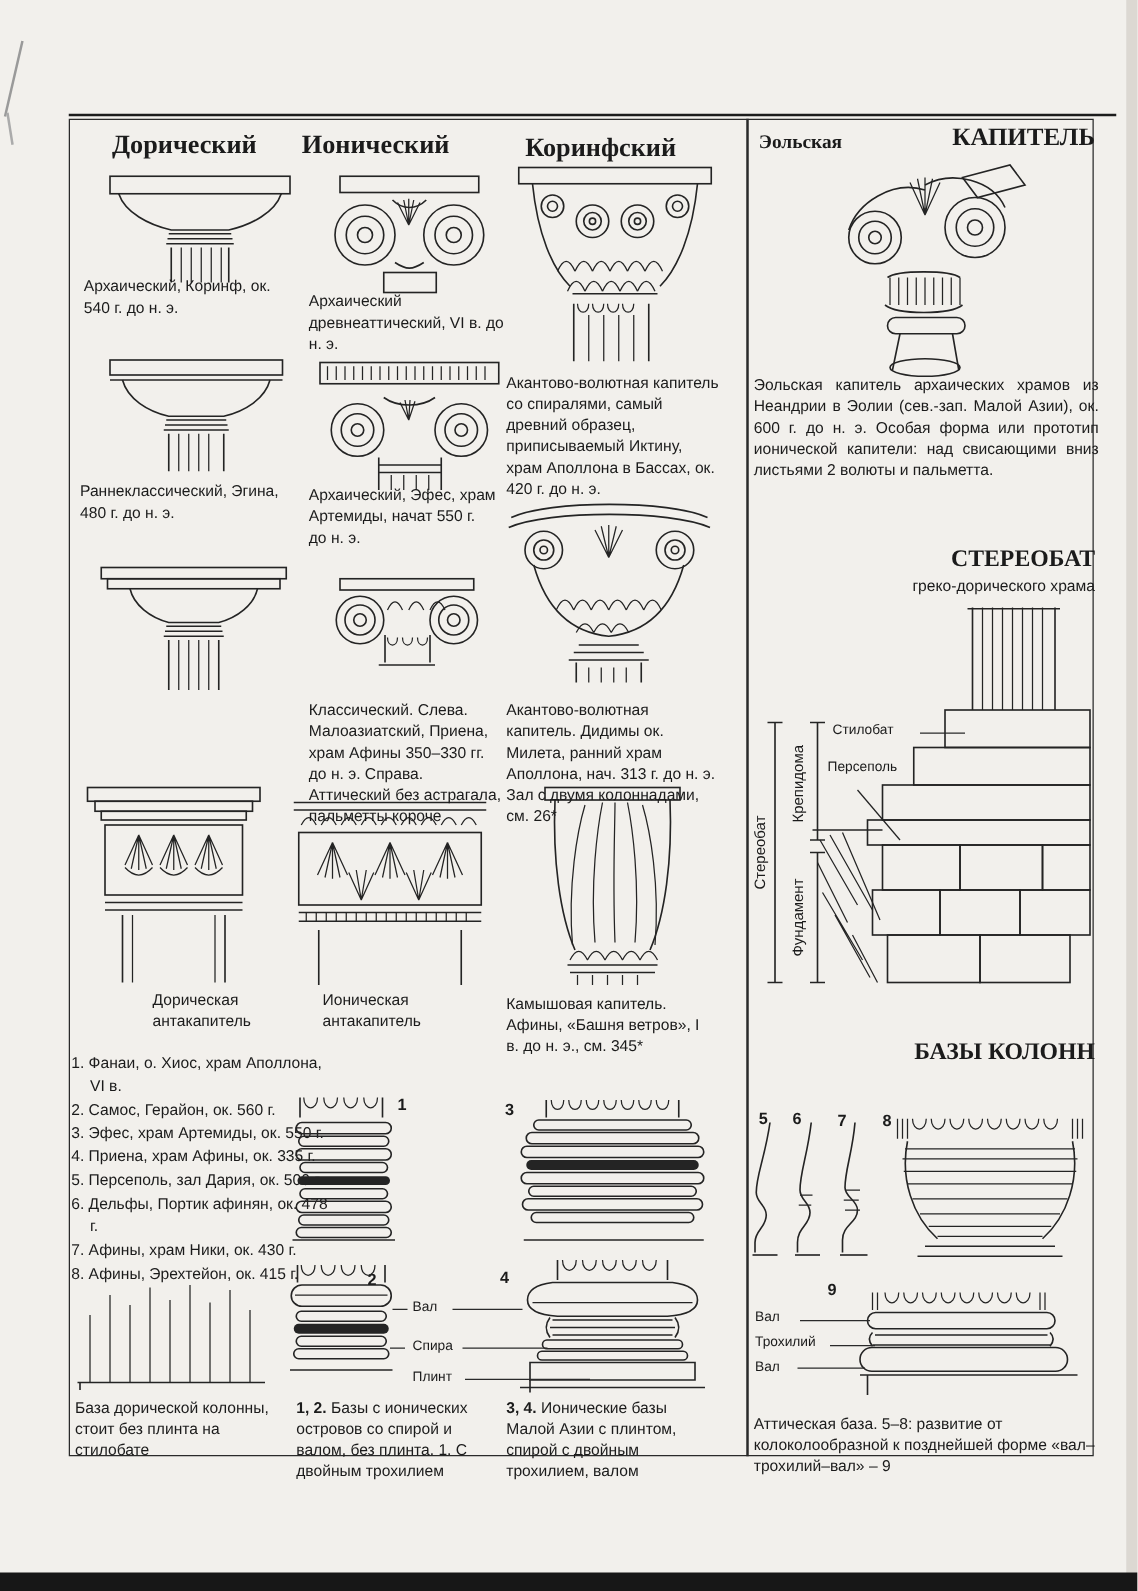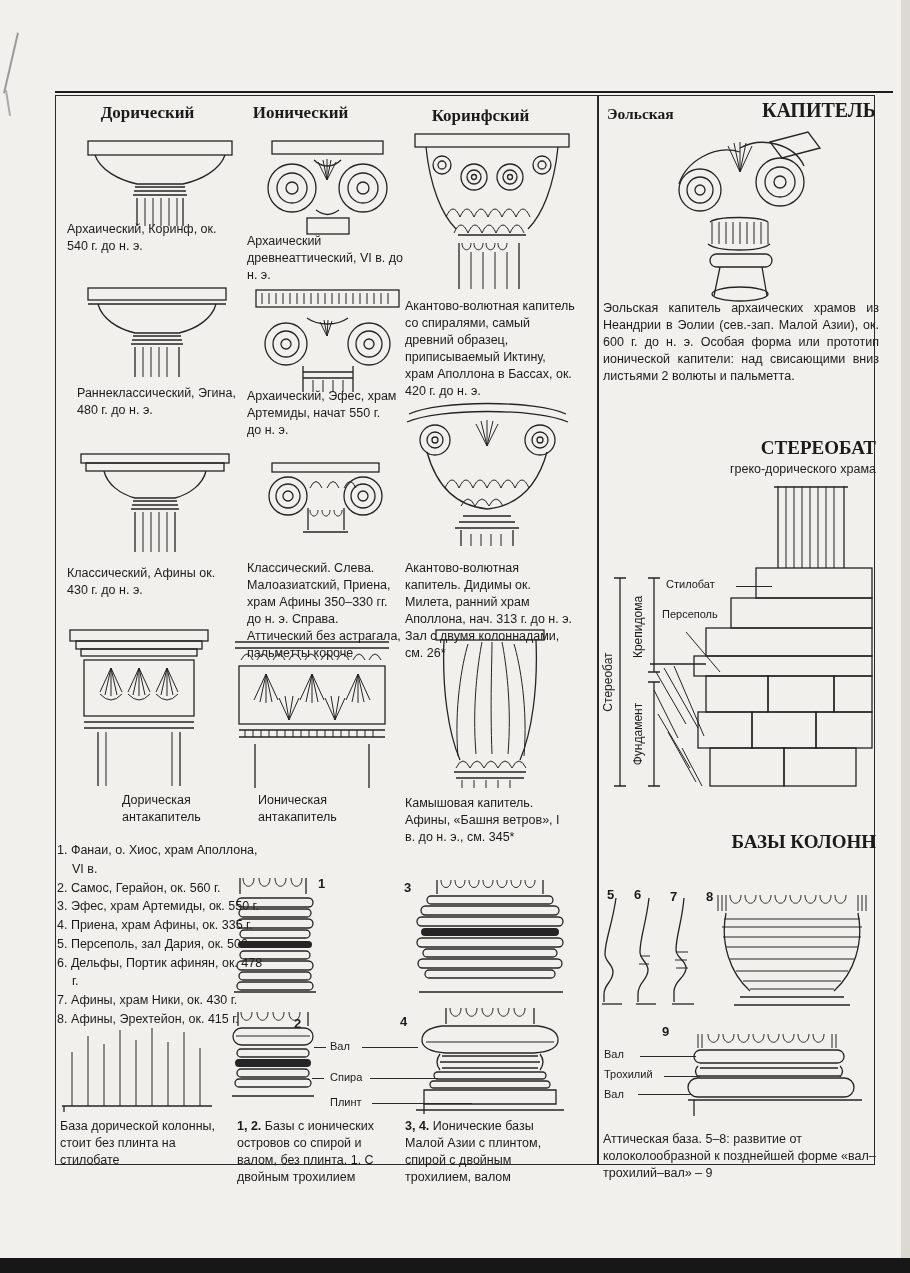--- a/index.html
+++ b/index.html
@@ -1,21 +1,21 @@
 <!DOCTYPE html>
 <html><head>
 <meta charset="utf-8">
 <style>
   html,body{margin:0;padding:0}
   body{background:#e8e6e1}
   #page{position:relative;width:910px;height:1273px;background:#f2f0ec;
         font-family:"Liberation Sans",sans-serif;color:#1b1b1b;overflow:hidden}
   .abs{position:absolute}
   .cap{font-size:12.5px;line-height:1.36}
-  .colhead{font-family:"Liberation Serif",serif;font-weight:bold;font-size:17px;text-align:center}
+  .colhead{font-family:"Liberation Serif",serif;font-weight:bold;font-size:21px;text-align:center}
   .serifhead{font-family:"Liberation Serif",serif;font-weight:bold}
   .runhead{font-family:"Liberation Serif",serif;font-size:16.5px;text-align:right}
   .fignum{font-size:13px;font-weight:bold}
   .lbl{font-size:11px}
   .vrot{transform:rotate(-90deg);font-size:12px;text-align:center;height:16px;line-height:16px}
   .lead{position:absolute;background:#2a2a2a;height:1.4px}
   .listitem{padding-left:15px;text-indent:-15px;font-size:12.5px;line-height:1.5}
   svg{display:block;overflow:visible}
   svg *{stroke:#242424;fill:none;stroke-width:1.3px}
   svg .thin{stroke-width:1px}
@@ -195,23 +195,22 @@
       <path class="thin" d="M56 84l-10 -22M56 84l-4 -24M56 84l4 -24M56 84l10 -22M102 84l-10 -22M102 84l-4 -24M102 84l4 -24M102 84l10 -22"></path>
       <path d="M6 94H152M6 101H152"></path>
       <path class="thin" d="M12 94v7m8 -7v7m8 -7v7m8 -7v7m8 -7v7m8 -7v7m8 -7v7m8 -7v7m8 -7v7m8 -7v7m8 -7v7m8 -7v7m8 -7v7m8 -7v7m8 -7v7m8 -7v7m8 -7v7"></path>
       <path d="M22 108V152M136 108V152"></path>
     </svg>
   </div>
 
   <div class="abs cap" style="left:67px;top:221px;width:150px">Архаический, Коринф, ок. 540 г. до н. э.</div>
   <div class="abs cap" style="left:247px;top:233px;width:160px">Архаический древнеаттиче­ский, VI в. до н. э.</div>
   <div class="abs cap" style="left:405px;top:298px;width:172px">Акантово-волютная капитель со спиралями, самый древний образец, приписываемый Иктину, храм Аполлона в Бассах, ок. 420 г. до н. э.</div>
-  <div class="abs cap" style="left:77px;top:385px;width:160px">Раннеклассический, Эгина, 480 г. до н. э.</div>
+  <div class="abs cap" style="left:64px;top:385px;width:160px">Раннеклассический, Эгина, 480 г. до н. э.</div>
   <div class="abs cap" style="left:247px;top:388px;width:150px">Архаический, Эфес, храм Артемиды, начат 550 г. до н. э.</div>
-  <div class="abs cap" style="left:67px;top:565px;width:150px">Классический, Афины ок. 430 г. до н. э.</div>
   <div class="abs cap" style="left:247px;top:560px;width:155px">Классический. Слева. Малоазиат­ский, Приена, храм Афины 350–330 гг. до н. э. Справа. Аттический без астрагала, пальметты короче</div>
   <div class="abs cap" style="left:405px;top:560px;width:172px">Акантово-волютная капитель. Ди­димы ок. Милета, ранний храм Аполлона, нач. 313 г. до н. э. Зал с двумя колоннадами, см. 26*</div>
   <div class="abs cap" style="left:122px;top:792px;width:110px">Дорическая антакапитель</div>
   <div class="abs cap" style="left:258px;top:792px;width:110px">Ионическая антакапитель</div>
   <div class="abs cap" style="left:405px;top:795px;width:168px">Камышовая капитель. Афины, «Башня ветров», I в. до н. э., см. 345*</div>
 
   <div class="abs" style="left:57px;top:841px;width:213px">
     <div class="listitem">1. Фанаи, о. Хиос, храм Аполлона, VI в.</div>
     <div class="listitem">2. Самос, Герайон, ок. 560 г.</div>
     <div class="listitem">3. Эфес, храм Артемиды, ок. 550 г.</div>

